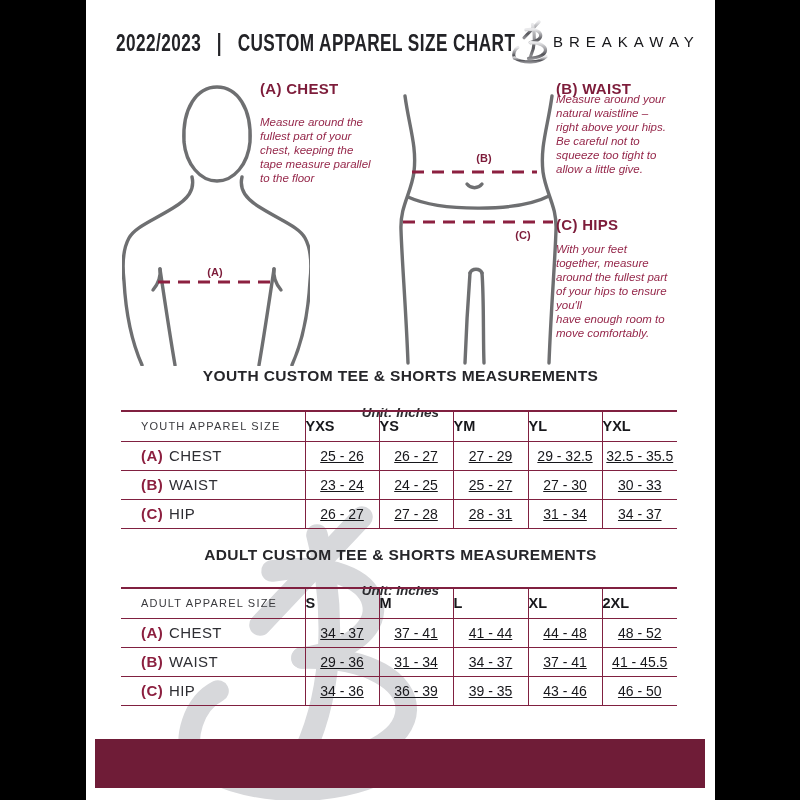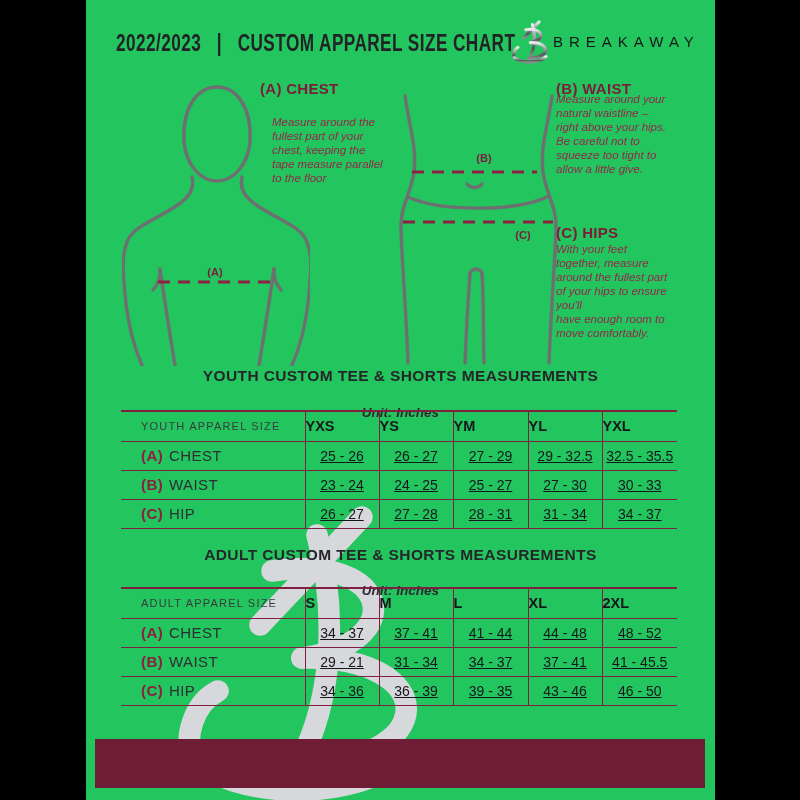--- a/index.html
+++ b/index.html
@@ -4,21 +4,21 @@
 <style>
   html,body { margin:0; padding:0; }
   body {
     width:800px; height:800px; position:relative;
     background:#000;
     font-family:"Liberation Sans", sans-serif;
     -webkit-font-smoothing:antialiased;
   }
   .page {
     position:absolute; left:86px; top:0; width:629px; height:800px;
-    background:#22c55e; overflow:hidden;
+    background:#ffffff; overflow:hidden;
   }
   .abs { position:absolute; }
 
   
   .doc-title {
     left:30px; top:30px; font-size:20px; font-weight:700; color:#232327;
     letter-spacing:0.5px; white-space:pre; transform:scale(0.86,1.15);
     transform-origin:left top; z-index:3;
   }
   .brand-name {
@@ -116,21 +116,21 @@
       <path d="M 38 185 C 39 193 36 200 31 206"></path>
       <path d="M 38 185 C 42 212 48 252 53 281"></path>
       <path d="M 152 185 C 151 193 154 200 159 206"></path>
       <path d="M 152 185 C 148 212 142 252 137 281"></path>
     </g>
     <line x1="36" y1="198" x2="150" y2="198" stroke="#8c2040" stroke-width="3" stroke-dasharray="12 8"></line>
     <text x="93" y="192" text-anchor="middle" font-size="11" font-weight="bold" fill="#7d1c3a">(A)</text>
   </svg>
 
   <div class="abs guide-head" style="left:174px;top:80px">(A) CHEST</div>
-  <div class="abs guide-body" style="left:186px;top:115px;width:155px">Measure around the
+  <div class="abs guide-body" style="left:174px;top:115px;width:155px">Measure around the
 fullest part of your
 chest, keeping the
 tape measure parallel
 to the floor</div>
 
   <svg class="abs" style="left:310px;top:84px;z-index:1" width="165" height="282" viewBox="0 0 165 282">
     <g fill="none" stroke="#6e6f71" stroke-width="3.4" stroke-linecap="round">
       <path d="M 9 12 C 13 42 21 62 18 88 C 15 110 4 122 5 146 C 6 178 10 225 12 279"></path>
       <path d="M 156 12 C 152 42 144 62 147 88 C 150 110 161 122 160 146 C 159 178 155 225 153 279"></path>
       <path d="M 71 100 C 75 105 82 105 86 100"></path>
@@ -146,21 +146,21 @@
   </svg>
 
   <div class="abs guide-head" style="left:470px;top:80px">(B) WAIST</div>
   <div class="abs guide-body" style="left:470px;top:92px;width:160px">Measure around your
 natural waistline –
 right above your hips.
 Be careful not to
 squeeze too tight to
 allow a little give.</div>
 
-  <div class="abs guide-head" style="left:470px;top:224px">(C) HIPS</div>
+  <div class="abs guide-head" style="left:470px;top:216px">(C) HIPS</div>
   <div class="abs sec-title" style="top:367px">YOUTH CUSTOM TEE &amp; SHORTS MEASUREMENTS</div>
 
   <div class="abs guide-body" style="left:470px;top:242px;width:165px">With your feet
 together, measure
 around the fullest part
 of your hips to ensure
 you'll
 have enough room to
 move comfortably.</div>
   <div class="abs sec-unit" style="top:386px">Unit: Inches</div>
@@ -234,21 +234,21 @@
     <tr class="row">
       <td class="lab"><span class="pfx">(A)</span><span>CHEST</span></td>
       <td class="val vline">34 - 37</td>
       <td class="val vline">37 - 41</td>
       <td class="val vline">41 - 44</td>
       <td class="val vline">44 - 48</td>
       <td class="val vline">48 - 52</td>
     </tr>
     <tr class="row">
       <td class="lab"><span class="pfx">(B)</span><span>WAIST</span></td>
-      <td class="val vline">29 - 21</td>
+      <td class="val vline">29 - 36</td>
       <td class="val vline">31 - 34</td>
       <td class="val vline">34 - 37</td>
       <td class="val vline">37 - 41</td>
       <td class="val vline">41 - 45.5</td>
     </tr>
     <tr class="row">
       <td class="lab"><span class="pfx">(C)</span><span>HIP</span></td>
       <td class="val vline">34 - 36</td>
       <td class="val vline">36 - 39</td>
       <td class="val vline">39 - 35</td>

